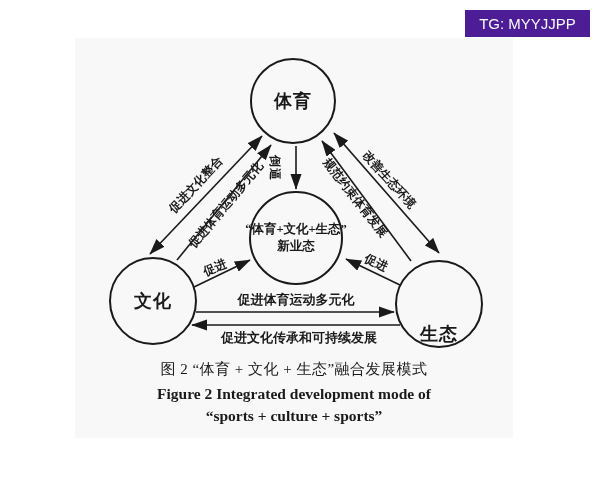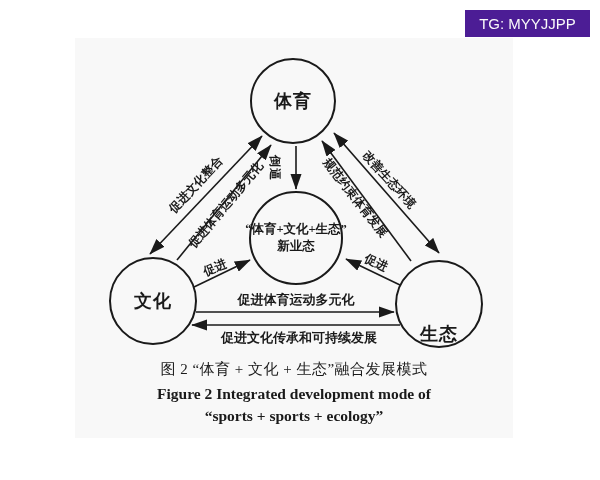--- a/index.html
+++ b/index.html
@@ -93,18 +93,18 @@
   <div class="edge-label lbl-es-inner">规范约束体育发展</div>
   <div class="edge-label lbl-daobi">倒逼</div>
   <div class="edge-label lbl-cujin-left">促进</div>
   <div class="edge-label lbl-cujin-right">促进</div>
   <div class="edge-label lbl-top-h">促进体育运动多元化</div>
   <div class="edge-label lbl-bottom-h">促进文化传承和可持续发展</div>
 
   <div class="caption">
     <div class="caption-zh">图 2  “体育 + 文化 + 生态”融合发展模式</div>
     <div class="caption-en">Figure 2   Integrated development mode of</div>
-    <div class="caption-en2">“sports + sports + ecology”</div>
+    <div class="caption-en2">“sports + culture + sports”</div>
   </div>
 
   <div class="badge badge-tg">TG: MYYJJPP</div>
 
 </div>
 
 </body></html>

